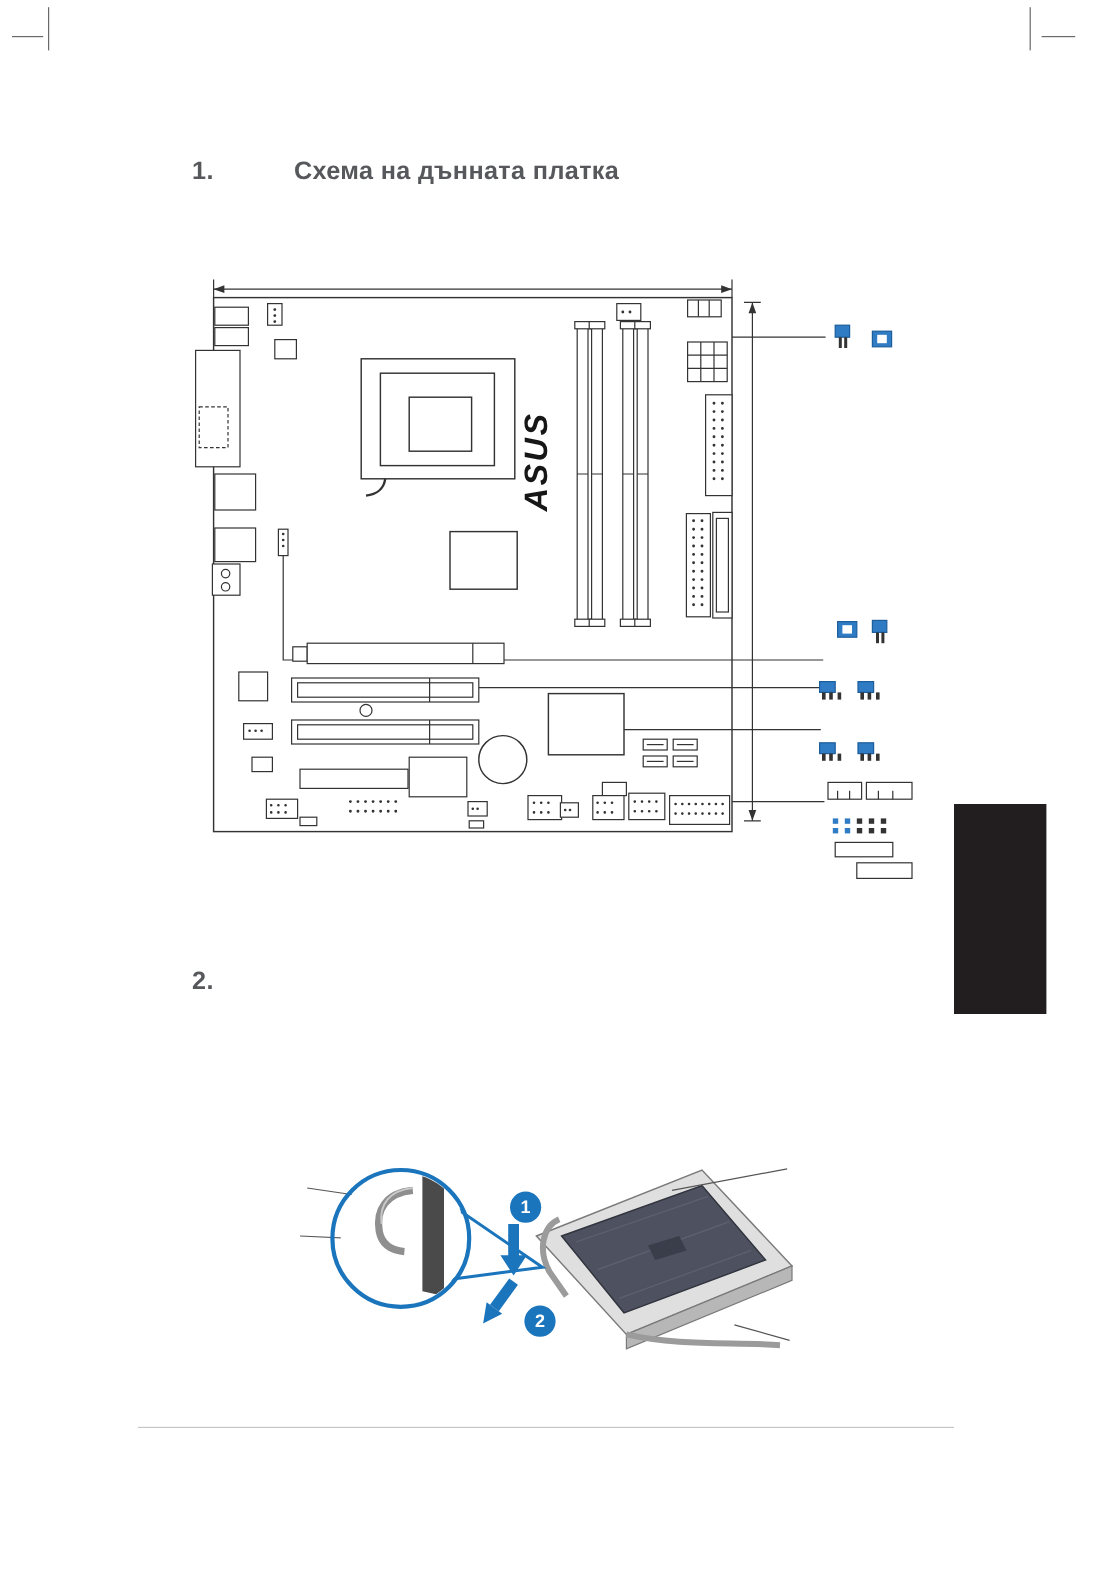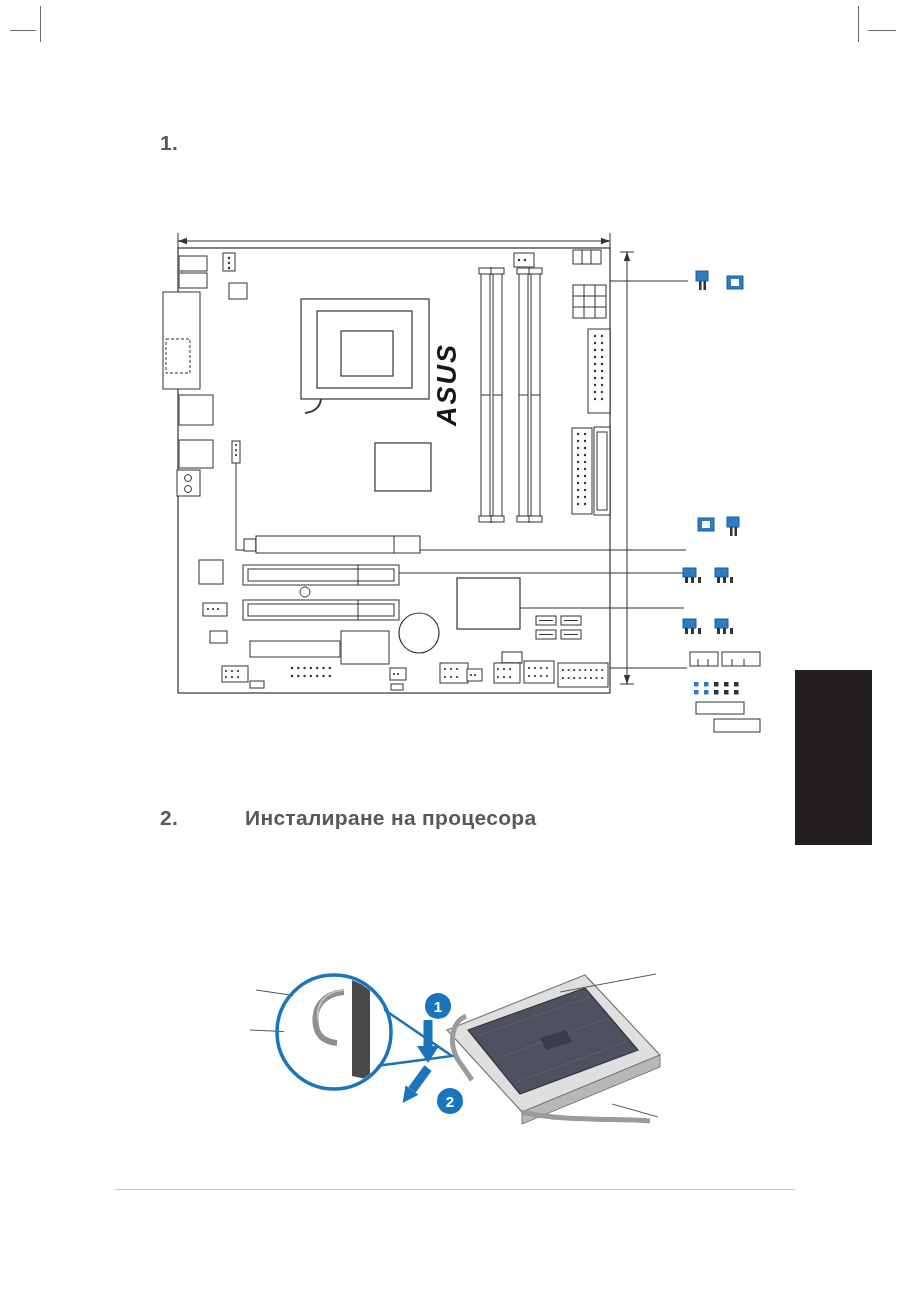--- a/index.html
+++ b/index.html
@@ -44,20 +44,21 @@
 
 <div class="page">
 
   <div class="cropline" style="left:40px;top:6px;width:1px;height:36px;"></div>
   <div class="cropline" style="left:10px;top:30px;width:26px;height:1px;"></div>
   <div class="cropline" style="left:858px;top:6px;width:1px;height:36px;"></div>
   <div class="cropline" style="left:868px;top:30px;width:28px;height:1px;"></div>
 
   <div class="heading" style="top:131px;">
     <span class="num">1.</span>
+    <span>Схема на дънната платка</span>
   </div>
 
   <svg class="fig" style="left:150px;top:228px;" width="630" height="520" viewBox="150 228 630 520">
 
     <rect x="178" y="248" width="432" height="445" fill="#ffffff" stroke="#333" stroke-width="1.2"></rect>
 
     <g stroke="#333" fill="none" stroke-width="1">
       <polyline points="610,281 688,281"></polyline>
       <polyline points="236,463 236,550 686,550"></polyline>
       <polyline points="399,573 684,573"></polyline>
@@ -316,21 +317,20 @@
       </g>
       <rect x="696" y="702" width="48" height="12"></rect>
       <rect x="714" y="719" width="46" height="13"></rect>
     </g>
   </svg>
 
   <div class="tab"></div>
 
   <div class="heading" style="top:806px;">
     <span class="num">2.</span>
-    <span>Инсталиране на процесора</span>
   </div>
 
   <svg class="fig" style="left:238px;top:956px;" width="436" height="196" viewBox="238 956 436 196">
     <defs>
       <clipPath id="zoomclip">
           <circle cx="334" cy="1032" r="55"></circle>
         </clipPath>
     </defs>
 
     <g stroke="#555" stroke-width="1">

